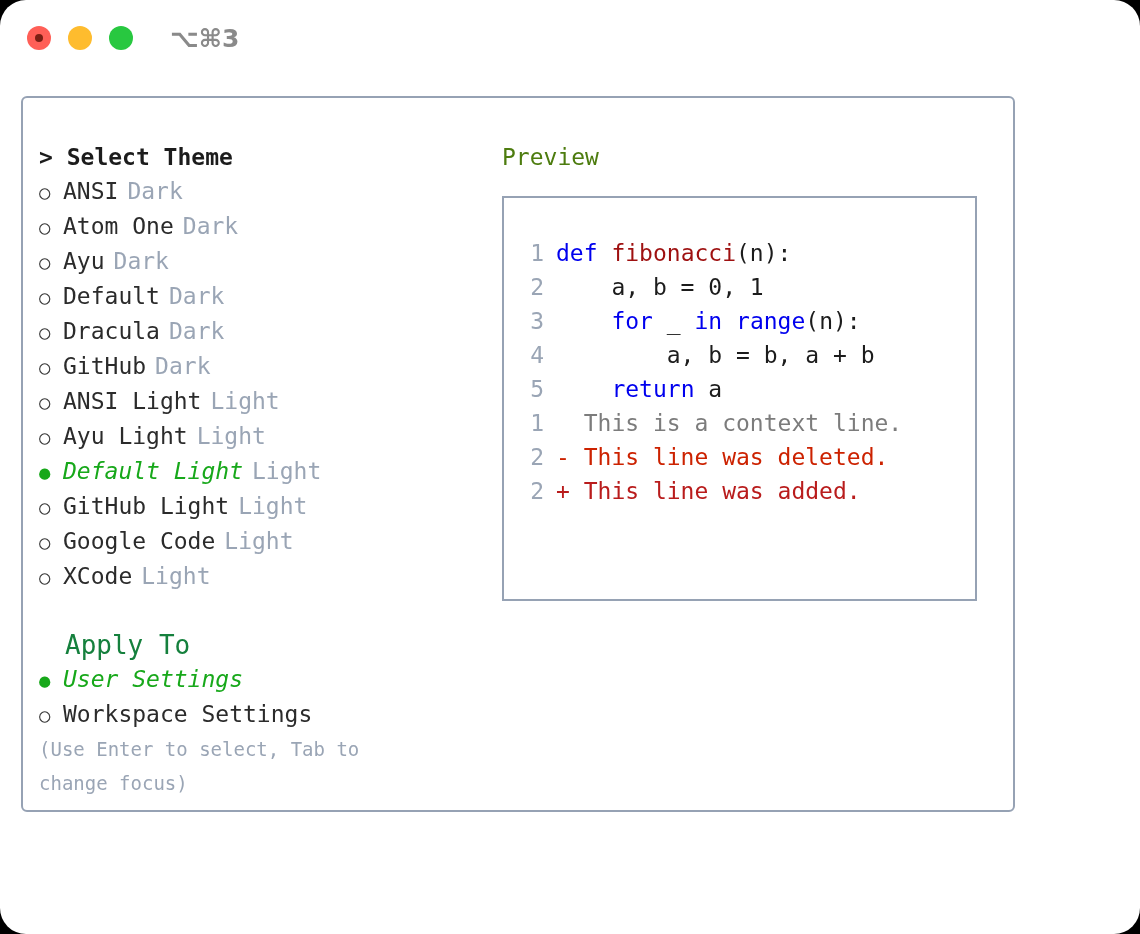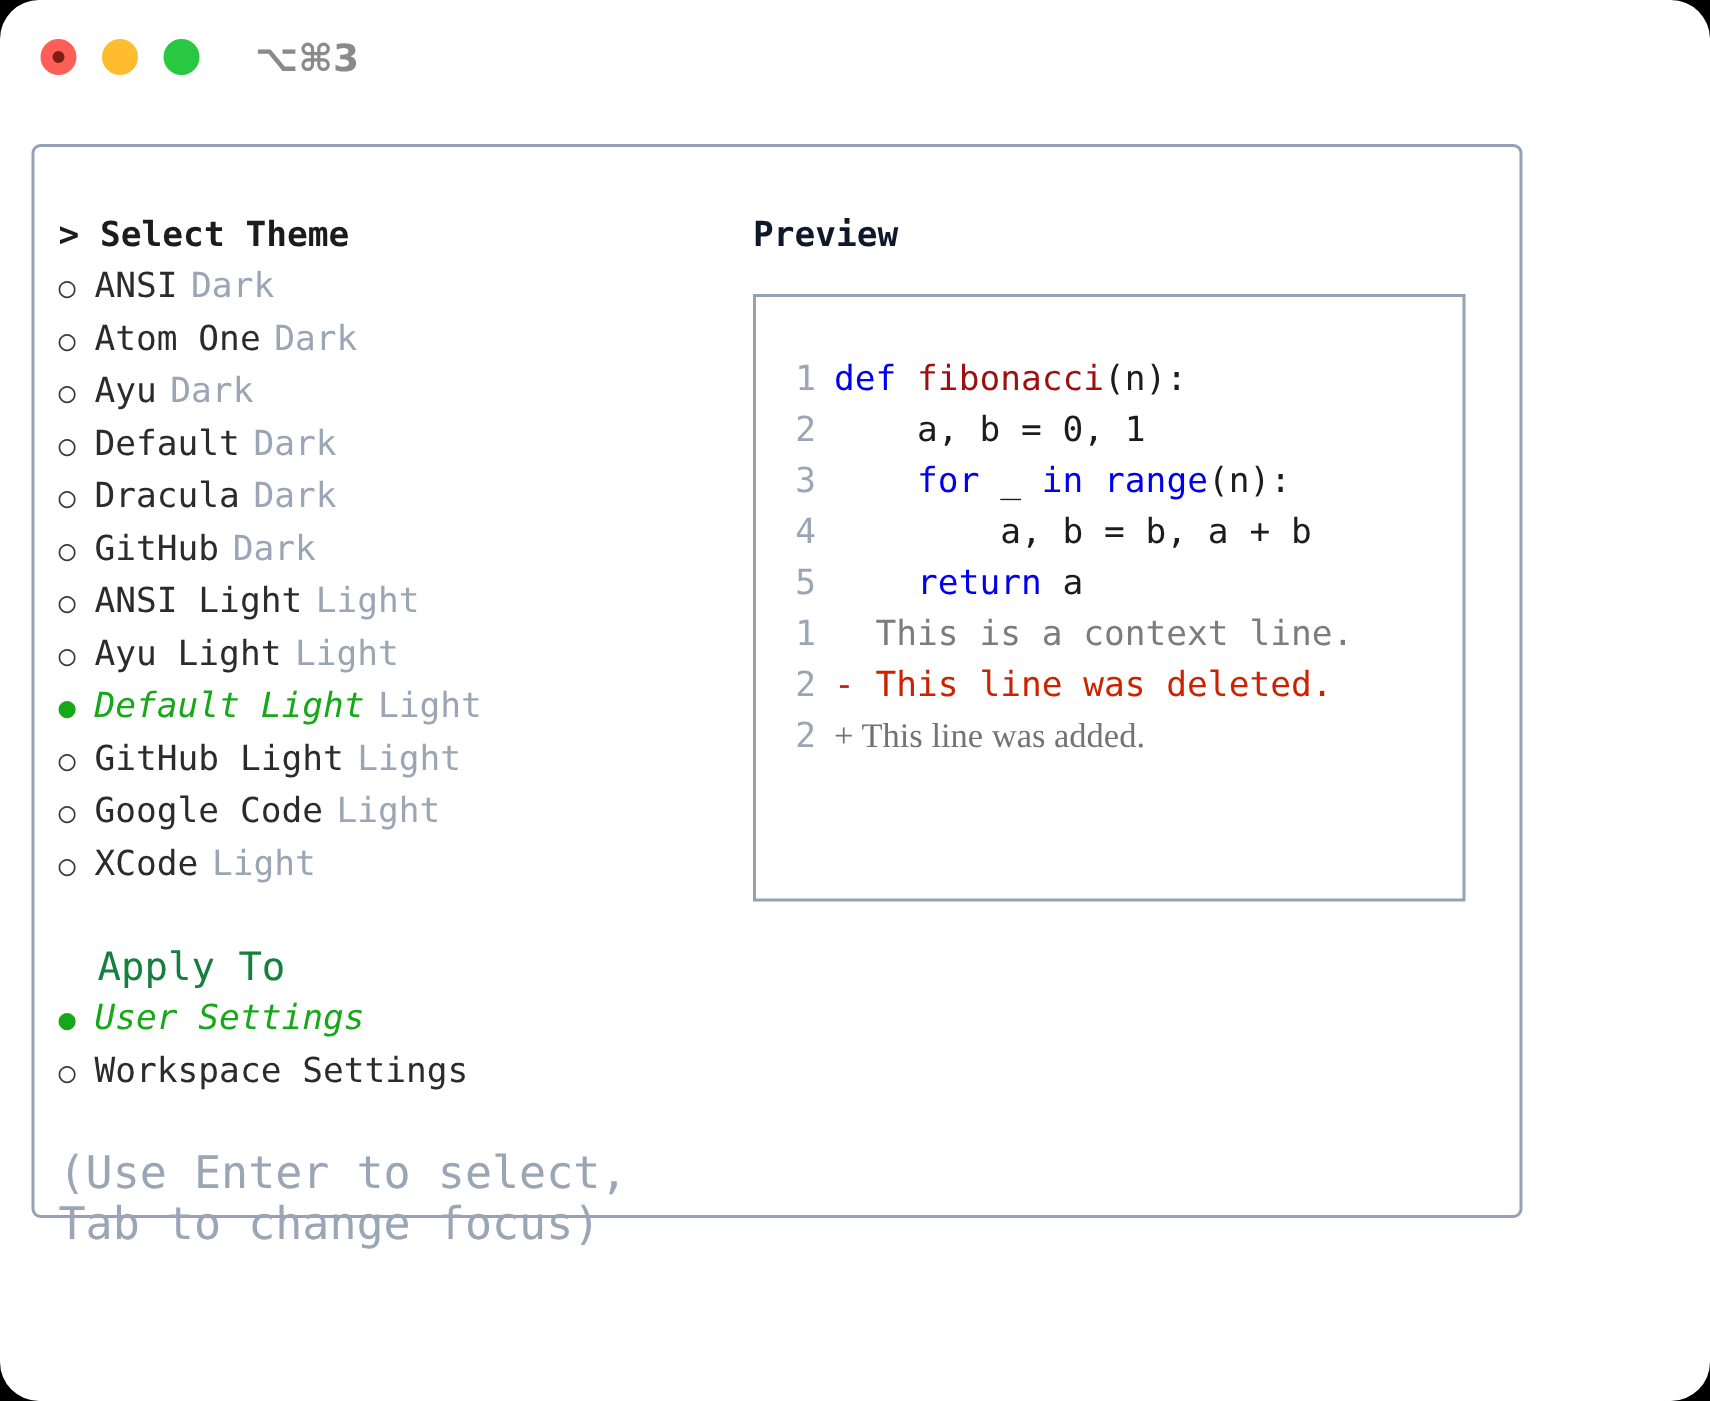--- a/index.html
+++ b/index.html
@@ -126,38 +126,37 @@
   .apply-header {
     font-size: 26px;
     font-weight: normal;
     color: #15803d;
     line-height: 34px;
     padding-left: 26px;
     white-space: pre;
   }
 
   .hint {
-    margin-top: 34px;
-    font-size: 30px;
+    font-size: 19px;
     line-height: 34px;
     color: #9aa5b5;
     width: 400px;
   }
 
   
   .right-col {
     position: absolute;
     left: 479px;
     top: 42px;
     width: 490px;
   }
   .preview-label {
     font-size: 23px;
-    font-weight: bold;
-    color: #0f172a;
+    font-weight: normal;
+    color: #4d7c0f;
     line-height: 34px;
     white-space: pre;
   }
 
   .preview-box {
     margin-top: 22px;
     width: 475px;
     height: 405px;
     border: 2px solid #96a2b4;
     box-sizing: border-box;
@@ -191,21 +190,21 @@
   .diff-area {
     position: absolute;
     left: 12px;
     top: 208px;
     font-size: 23px;
     line-height: 34px;
     white-space: pre;
   }
   .diff-ctx { color: #7c7c7c; }
   .diff-del { color: #cc2200; text-align: center; }
-  .diff-add { color: #737373; font-family: Liberation Serif, serif; }
+  .diff-add { color: #b91c1c; }
 </style>
 </head>
 <body>
 
 <div class="window">
 
   <div class="titlebar">
     <div class="lights">
       <div class="light light-close"></div>
       <div class="light light-min"></div>

